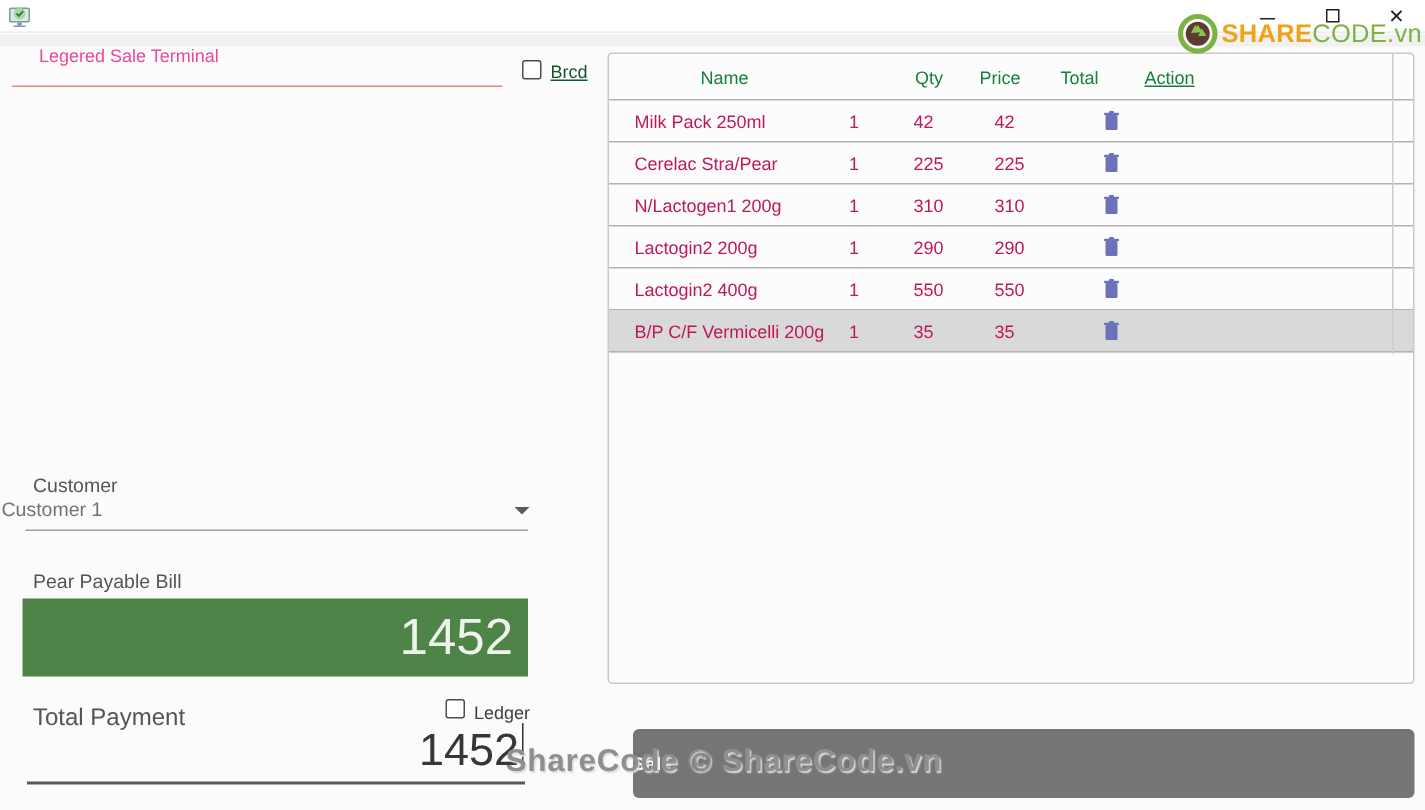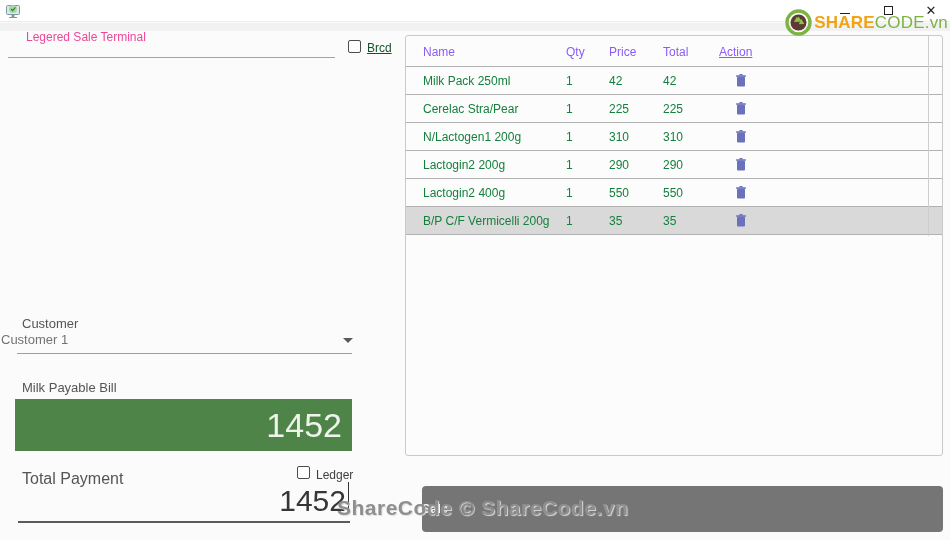--- a/index.html
+++ b/index.html
@@ -35,24 +35,24 @@
   .checkbox { width:13px; height:13px; border:1.5px solid #4d4d4d; border-radius:2px; background:#fff; display:inline-block; }
   .brcd-box   { position:absolute; left:348px; top:40px; }
   .brcd-label { position:absolute; left:367px; top:41px; font-size:12px; color:#14532d;text-decoration:underline; }
   
   .table-panel {
     position:absolute; left:405px; top:35px; width:538px; height:421px;
     background:#fcfcfc; border:1px solid #c9c9c9; border-radius:3px;
   }
   .thead { position:relative; height:31px; border-bottom:1px solid #b2b2b2; }
   .hcell, .cell { position:absolute; font-size:12px; white-space:nowrap; }
-  .hcell { top:9px; color:#8b5cf6; }
+  .hcell { top:9px; color:#15803d;margin-left:44px; }
   .trow { position:relative; height:28px; border-bottom:1px solid #b2b2b2; }
   .trow.selected { background:var(--selected-row); }
-  .cell { top:7px; color:#15803d; }
+  .cell { top:7px; color:#be185d; }
   .c-name  { left:17px; }
   .c-qty   { left:160px; }
   .c-price { left:203px; }
   .c-total { left:257px; }
   .c-action{ left:313px;text-decoration:underline; }
   .c-trash { position:absolute; left:330px; top:7px; width:10px; height:13px; }
   .scroll-divider { position:absolute; right:13px; top:0; width:1px; height:200px; background:#cdcdcd; }
   .center-watermark {
     position:absolute; left:74px; top:283px; font-size:21px; letter-spacing:.5px;
     color:#b3b3b3; text-shadow:1px 1px 0 #ffffff; user-select:none;
@@ -204,21 +204,21 @@
     </div>
   <div class="scroll-divider"></div>
 
 </div>
 
 <span class="customer-label">Customer</span>
 <span class="customer-value">Customer 1</span>
 <span class="dd-arrow"></span>
 <div class="customer-underline"></div>
 
-<span class="payable-label">Milk Payable Bill</span>
+<span class="payable-label">Pear Payable Bill</span>
 <div class="payable-box">
   <div class="payable-value">1452</div>
 </div>
 
 <span class="payment-label">Total Payment</span>
 <span class="checkbox ledger-box"></span>
 <span class="ledger-label">Ledger</span>
 <div class="payment-value">1452</div>
 <div class="payment-cursor"></div>
 <div class="payment-underline"></div>

